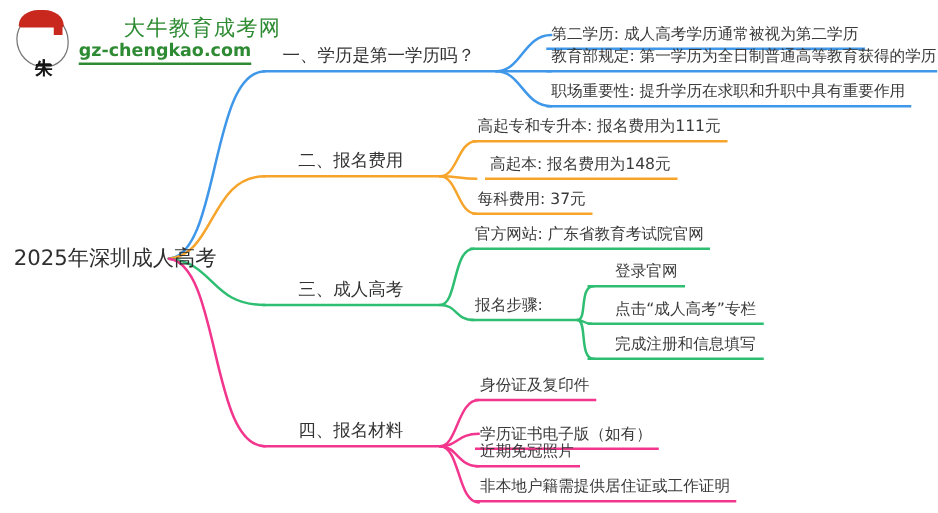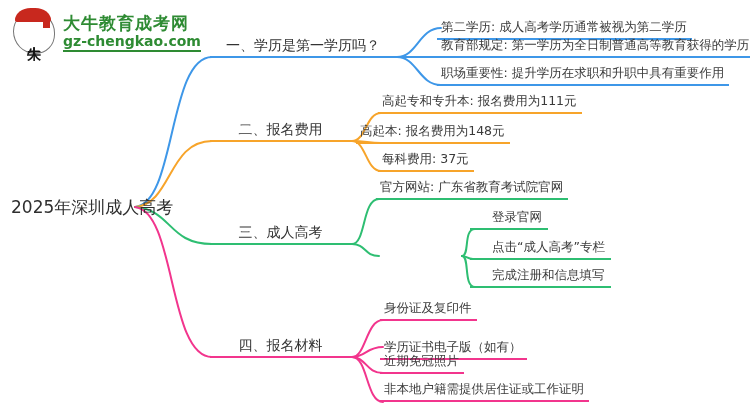--- a/index.html
+++ b/index.html
@@ -30,21 +30,21 @@
   .seal-arc{
     position:absolute;top:-4px;left:1px;width:36px;height:14px;background:var(--red);
     border-radius:50% 50% 10% 10% / 100% 100% 15% 15%;
   }
   .seal-dot{position:absolute;top:8px;right:4px;width:7px;height:8px;background:var(--red);}
   .seal-text{
     writing-mode:vertical-rl;font-weight:700;font-size:14px;line-height:15px;color:#151515;
     margin-top:6px;
   }
   .brand{display:flex;flex-direction:column;}
-  .brand .name{color:var(--green);font-weight:700;font-size:17px;line-height:21px;letter-spacing:1px;}
+  .brand .name{color:var(--green);font-weight:400;font-size:17px;line-height:21px;letter-spacing:1px;margin-left:36px;}
   .brand .url{
     color:var(--green);font-weight:700;font-size:14px;line-height:15px;
     border-bottom:2px solid var(--green);align-self:flex-start;padding-bottom:1px;
   }
 </style>
 </head>
 <body>
 
 <div class="stage">
 
@@ -94,25 +94,26 @@
 
   <div class="node root" style="left:11px;top:197px;">2025年深圳成人高考</div>
 
   <div class="node blabel u1" style="left:210px;top:35px;width:187px;">一、学历是第一学历吗？</div>
   <div class="node u1" style="left:437px;top:17px;">第二学历: 成人高考学历通常被视为第二学历</div>
   <div class="node u1" style="left:437px;top:35px;">教育部规定: 第一学历为全日制普通高等教育获得的学历</div>
   <div class="node u1" style="left:437px;top:63px;">职场重要性: 提升学历在求职和升职中具有重要作用</div>
 
   <div class="node blabel u2" style="left:210px;top:119px;width:142px;">二、报名费用</div>
   <div class="node u2" style="left:378px;top:91px;">高起专和专升本: 报名费用为111元</div>
-  <div class="node u2" style="left:356px;top:121px;">高起本: 报名费用为148元</div>
+  <div class="node u2" style="left:388px;top:121px;">高起本: 报名费用为148元</div>
   <div class="node u2" style="left:378px;top:149px;">每科费用: 37元</div>
 
   <div class="node blabel u3" style="left:210px;top:222px;width:142px;">三、成人高考</div>
   <div class="node u3" style="left:376px;top:177px;">官方网站: 广东省教育考试院官网</div>
+  <div class="node u3" style="left:376px;top:234px;width:86px;">报名步骤:</div>
   <div class="node u3 gpad" style="left:470px;top:207px;">登录官网</div>
   <div class="node u3 gpad" style="left:470px;top:237px;">点击“成人高考”专栏</div>
   <div class="node u3 gpad" style="left:470px;top:265px;">完成注册和信息填写</div>
 
   <div class="node blabel u4" style="left:210px;top:335px;width:142px;">四、报名材料</div>
   <div class="node u4" style="left:380px;top:298px;">身份证及复印件</div>
   <div class="node u4" style="left:380px;top:325px;margin-top:12px;">学历证书电子版（如有）</div>
   <div class="node u4" style="left:380px;top:351px;">近期免冠照片</div>
   <div class="node u4" style="left:380px;top:379px;">非本地户籍需提供居住证或工作证明</div>
 

